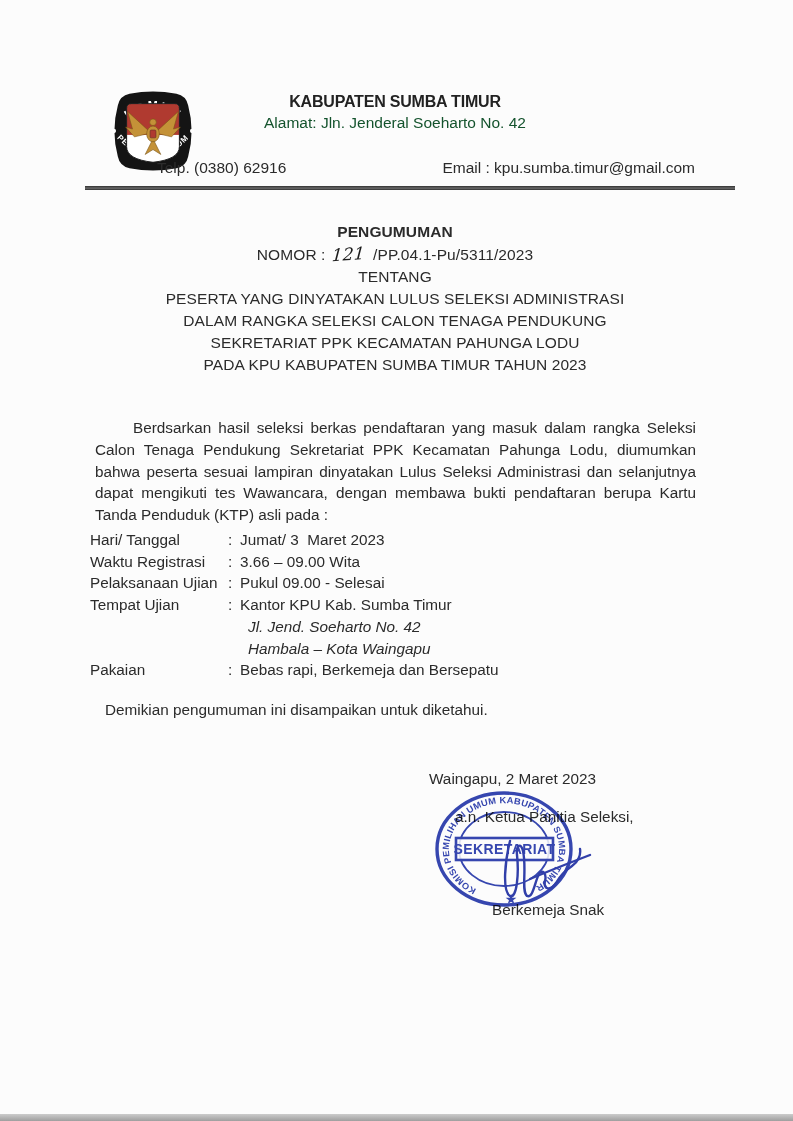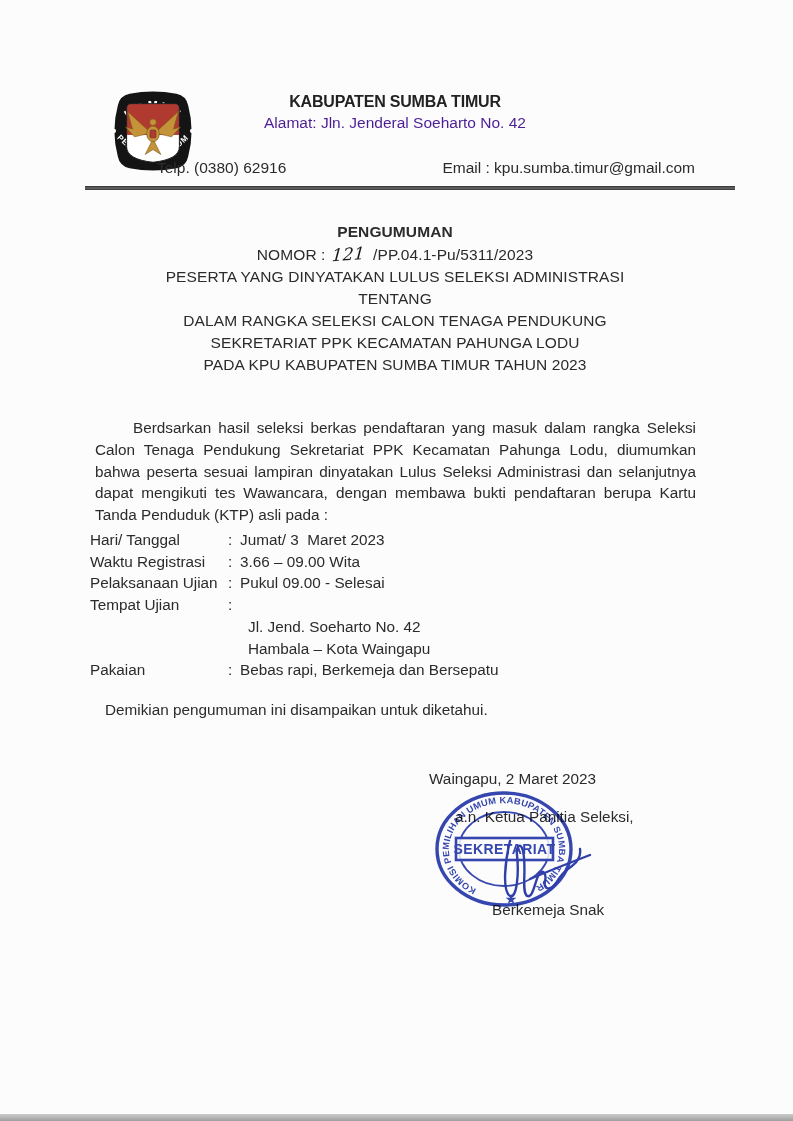--- a/index.html
+++ b/index.html
@@ -5,42 +5,42 @@
   html,body{margin:0;padding:0;background:#e8e8e8;}
   .page{
     position:relative;width:793px;height:1121px;margin:0 auto;
     background:#fcfcfc;overflow:hidden;
     font-family:"Liberation Sans", sans-serif;color:#2b2b2b;
   }
   
   .logo{position:absolute;left:104px;top:88px;width:98px;height:86px;}
   .header-text{position:absolute;left:95px;top:92px;width:600px;text-align:center;}
   .org-line{font-weight:bold;font-size:16px;line-height:19px;letter-spacing:-0.2px;color:#222;}
-  .addr-line{font-size:15.5px;line-height:20px;margin-top:2px;color:#4c1d95;}
+  .addr-line{font-size:15.5px;line-height:20px;margin-top:2px;color:#14532d;}
   .contact-row{position:absolute;left:95px;top:159px;width:600px;display:flex;justify-content:space-between;font-size:15.5px;}
   .contact-row .phone{padding-left:62px;}
   .divider{position:absolute;left:85px;top:186px;width:650px;height:4px;
     background:linear-gradient(#303030,#6a6a6a 55%,#2f2f2f);}
   
   .title-block{position:absolute;left:95px;top:221px;width:600px;text-align:center;font-size:15.5px;line-height:22px;letter-spacing:0.1px;}
   .title-heading{font-weight:bold;}
   .handwritten{
     font-family:"DejaVu Serif", serif;font-style:italic;font-size:17px;
     display:inline-block;transform:rotate(-4deg) skewX(-8deg);
     color:#1c1c1c;margin:0 4px 0 2px;
   }
   
   .paragraph{position:absolute;left:95px;top:402px;width:601px;
     font-size:15.3px;line-height:21.7px;text-align:justify;text-indent:38px;}
   .details{position:absolute;left:90px;top:529px;width:606px;font-size:15.3px;line-height:21.7px;}
   .detail-row{display:flex;}
   .detail-label{width:138px;flex:none;}
   .detail-colon{width:12px;flex:none;}
   .detail-value{white-space:pre-wrap;}
-  .detail-extra{padding-left:158px;white-space:pre-wrap;}
+  .detail-extra{padding-left:158px;white-space:pre-wrap;font-style:italic;}
   .closing{position:absolute;left:105px;top:701px;font-size:15.3px;}
   
   .place-date{position:absolute;left:429px;top:770px;font-size:15.3px;text-align:right;}
   .on-behalf{position:absolute;left:455px;top:808px;font-size:15.3px;}
   .signer-name{position:absolute;left:492px;top:901px;font-size:15.3px;z-index:1;}
   .stamp-wrap{position:absolute;left:404px;top:779px;width:200px;height:150px;z-index:2;
     mix-blend-mode:multiply;opacity:.96;}
   
   .scan-edge{position:absolute;left:0;bottom:0;width:793px;height:7px;
     background:linear-gradient(#cycc 0%,#c7c7c7 20%,#9e9e9e 100%);
@@ -95,22 +95,22 @@
 
   <div class="divider"></div>
 
   <div class="title-block">
     <div class="title-heading">PENGUMUMAN</div>
     <div>
       <span>NOMOR :</span>
       <span class="handwritten">121</span>
       <span>/PP.04.1-Pu/5311/2023</span>
     </div>
+    <div>TENTANG</div>
     <div>PESERTA YANG DINYATAKAN LULUS SELEKSI ADMINISTRASI</div>
-    <div>TENTANG</div>
     <div>DALAM RANGKA SELEKSI CALON TENAGA PENDUKUNG</div>
     <div>SEKRETARIAT PPK KECAMATAN PAHUNGA LODU</div>
     <div>PADA KPU KABUPATEN SUMBA TIMUR TAHUN 2023</div>
   </div>
 
   <p class="paragraph">Berdsarkan hasil seleksi berkas pendaftaran yang masuk dalam rangka Seleksi Calon Tenaga Pendukung Sekretariat PPK Kecamatan Pahunga Lodu, diumumkan bahwa peserta sesuai lampiran dinyatakan Lulus Seleksi Administrasi dan selanjutnya dapat mengikuti tes Wawancara, dengan membawa bukti pendaftaran berupa Kartu Tanda Penduduk (KTP) asli pada :</p>
 
   <div class="details">
     <div class="detail-row">
       <span class="detail-label">Hari/ Tanggal</span>
@@ -123,20 +123,21 @@
       <span class="detail-value">3.66 – 09.00 Wita</span>
     </div>
     <div class="detail-row">
       <span class="detail-label">Pelaksanaan Ujian</span>
       <span class="detail-colon">:</span>
       <span class="detail-value">Pukul 09.00 - Selesai</span>
     </div>
     <div class="detail-row">
       <span class="detail-label">Tempat Ujian</span>
       <span class="detail-colon">:</span>
+      <span class="detail-value">Kantor KPU Kab. Sumba Timur</span>
     </div>
     <div class="detail-extra">Jl. Jend. Soeharto No. 42</div>
     <div class="detail-extra">Hambala – Kota Waingapu</div>
     <div class="detail-row">
       <span class="detail-label">Pakaian</span>
       <span class="detail-colon">:</span>
       <span class="detail-value">Bebas rapi, Berkemeja dan Bersepatu</span>
     </div>
   </div>
 

